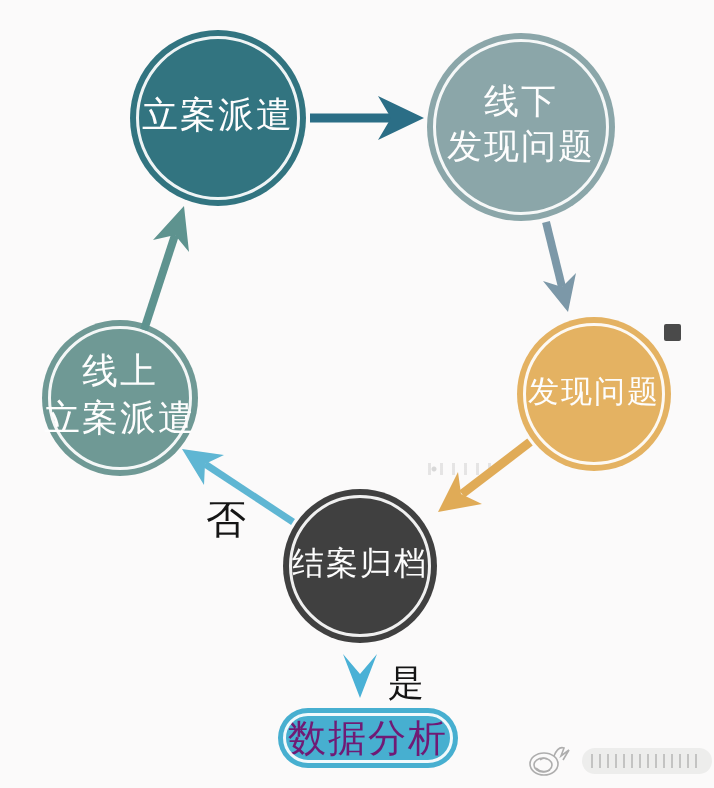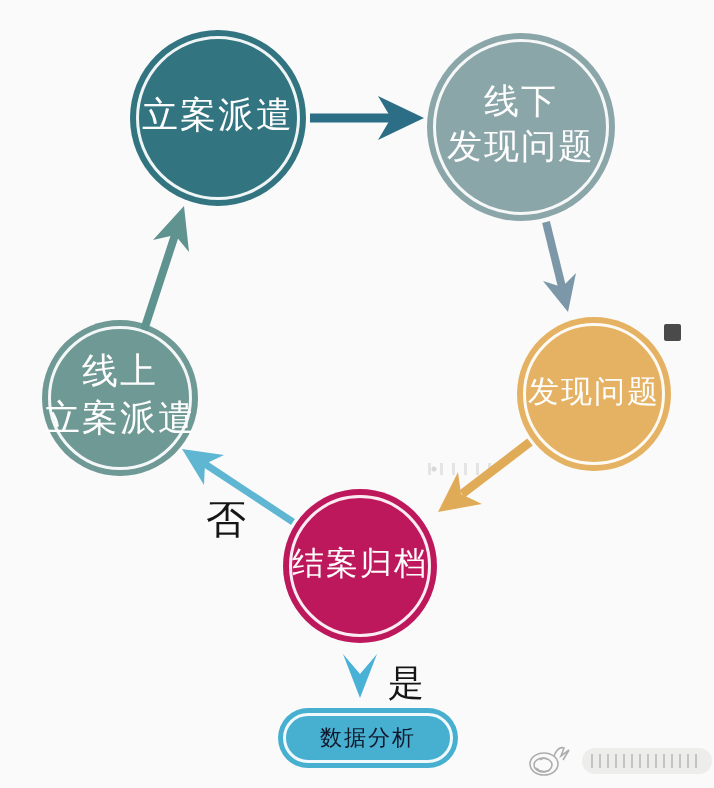--- a/index.html
+++ b/index.html
@@ -21,21 +21,21 @@
   .node .t{display:block;letter-spacing:2px;line-height:1.3;}
   .n-dispatch {left:130px;top:30px; width:176px;height:176px;font-size:36px;}
   .n-offline  {left:427px;top:33px; width:188px;height:188px;font-size:35px;}
   .n-verify   {left:517px;top:317px;width:154px;height:154px;font-size:31px;}
   .n-discover {left:42px; top:320px;width:156px;height:156px;font-size:36px;}
   .n-archive  {left:283px;top:489px;width:154px;height:154px;font-size:32px;}
   
   .pill{
     position:absolute;left:278px;top:708px;width:180px;height:60px;
     border-radius:34px;display:flex;align-items:center;justify-content:center;
-    color:#0f172a;font-size:22px;letter-spacing:2px;z-index:1;
+    color:#701a75;font-size:38px;letter-spacing:2px;z-index:1;
   }
   .pill::after{
     content:"";position:absolute;inset:5px;border-radius:28px;
     border:3px solid rgba(255,255,255,.92);pointer-events:none;
   }
   
   .arrows{position:absolute;left:0;top:0;z-index:2;pointer-events:none;}
   
   .edge-label{position:absolute;color:#151515;z-index:3;letter-spacing:0;}
   .lbl-no {left:206px;top:492px;font-size:40px;}
@@ -78,21 +78,21 @@
 
   <div class="node n-verify" style="background-color: rgb(228, 178, 98);">
     <span class="t">发现问题</span>
   </div>
 
   <div class="node n-discover" style="background-color: rgb(111, 153, 149);">
     <span class="t">线上</span>
     <span class="t">立案派遣</span>
   </div>
 
-  <div class="node n-archive" style="background-color: #be185d;">
+  <div class="node n-archive" style="background-color: #404040;">
     <span class="t">结案归档</span>
   </div>
 
   <div class="pill" style="background-color: rgb(71, 175, 208);">
     <span class="t">数据分析</span>
   </div>
 
   <svg class="arrows" width="714" height="788" viewBox="0 0 714 788">
 
     <line x1="310" y1="118" x2="392" y2="118" stroke-width="9" stroke="#2B6E86"></line>

